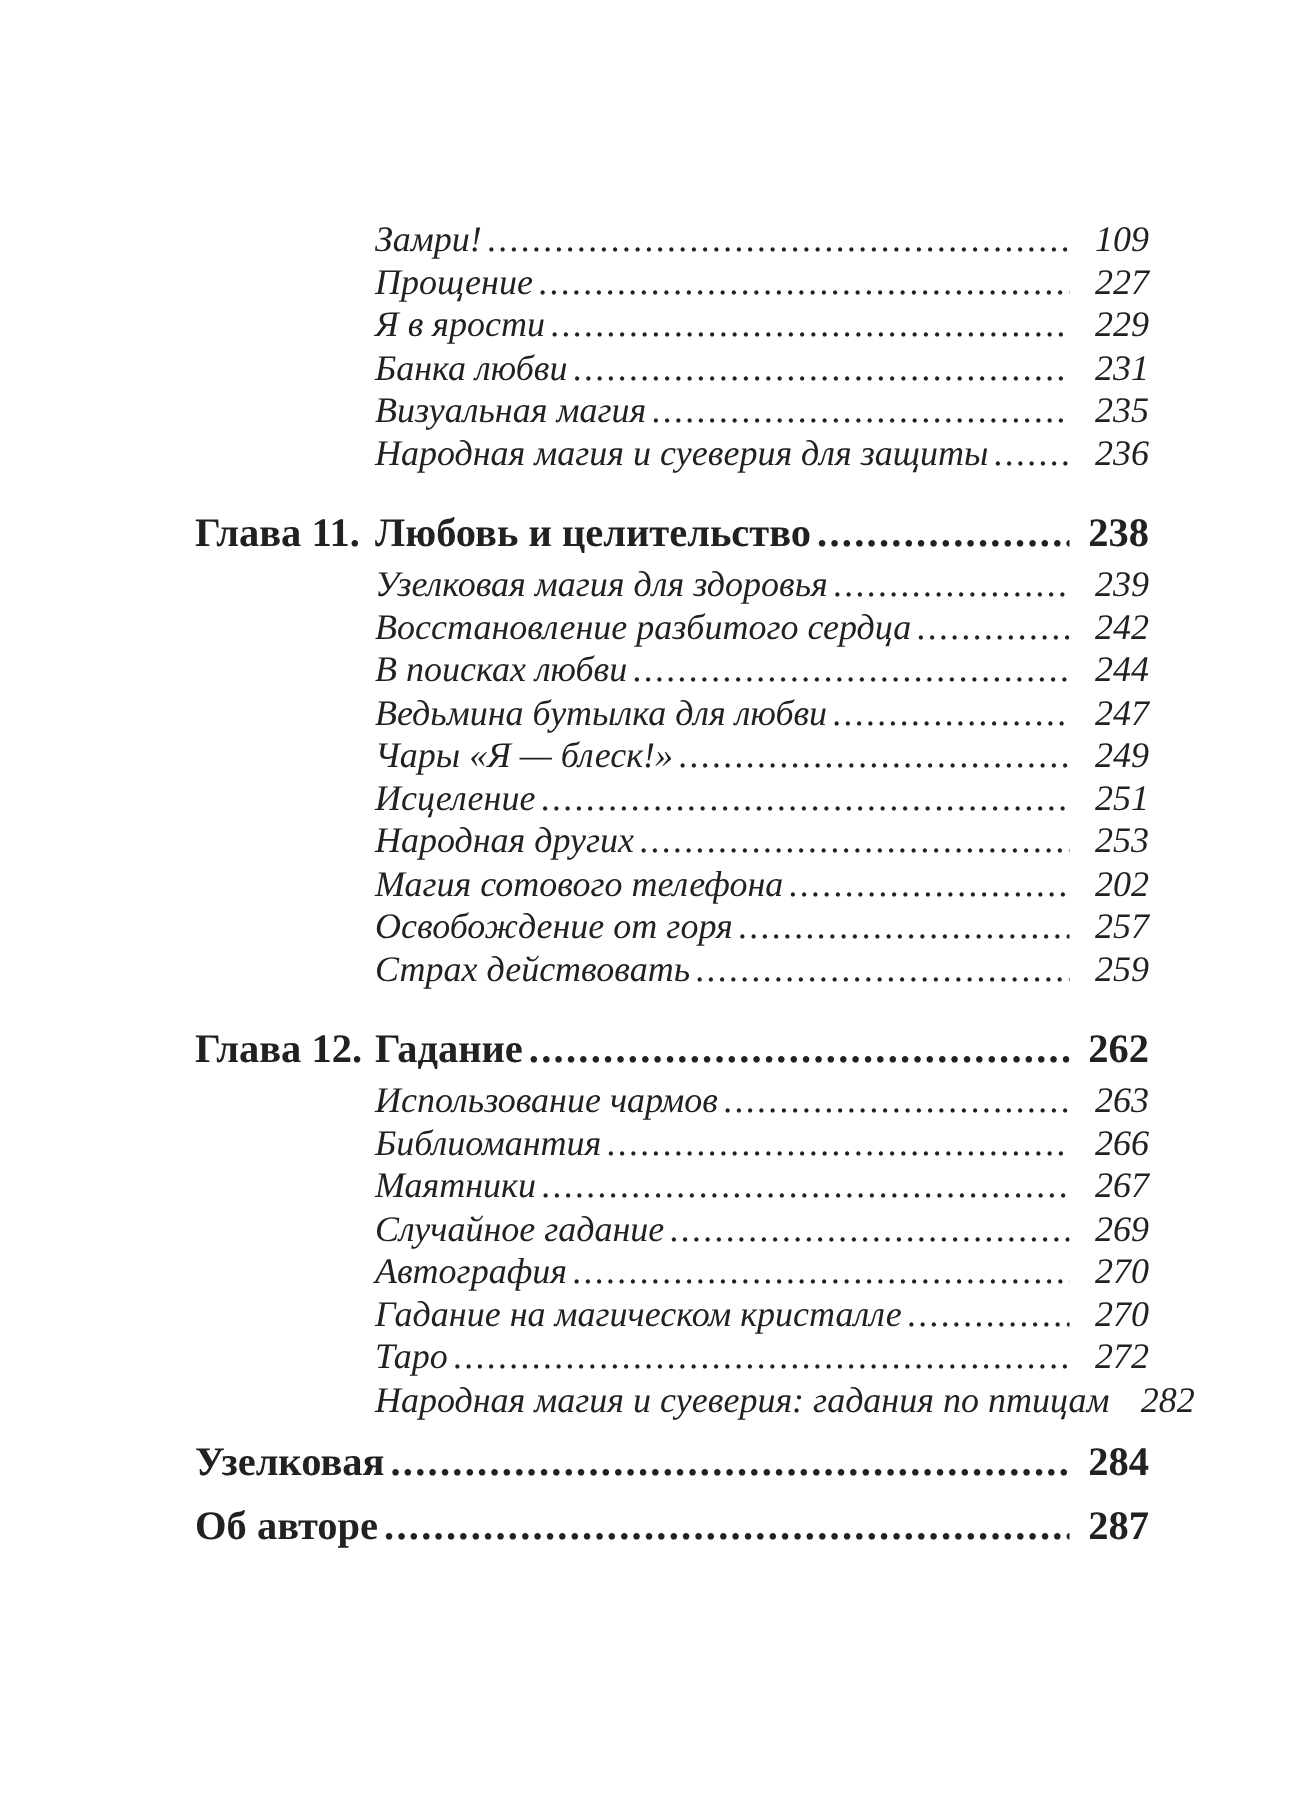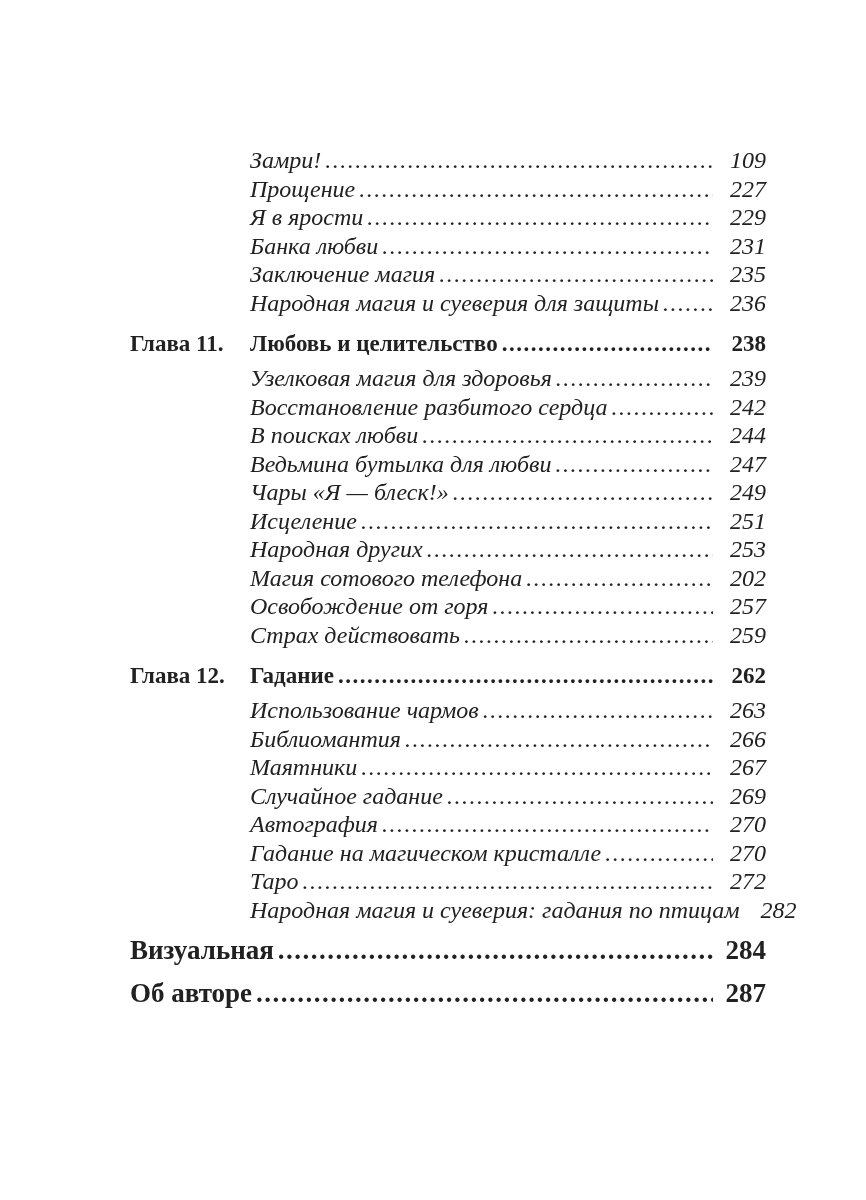--- a/index.html
+++ b/index.html
@@ -21,24 +21,24 @@
     display: flex;
     align-items: baseline;
   }
   .row.sub {
     padding-left: 120px;
     font-size: 24px;
     line-height: 28.5px;
     font-style: italic;
   }
   .row.chapter {
-    font-size: 23px;
+    font-size: 27px;
     font-weight: bold;
     line-height: 33px;
-    margin-top: 10px;
+    margin-top: 22px;
     margin-bottom: 4px;
   }
   .row.top {
     font-size: 27px;
     font-weight: bold;
     line-height: 34px;
     margin-top: 9px;
   }
   .chapter-label {
     flex: 0 0 120px;
@@ -82,21 +82,21 @@
       <span class="title">Я в ярости</span>
       <span class="leader"></span>
       <span class="page">229</span>
     </div>
     <div class="row sub">
       <span class="title">Банка любви</span>
       <span class="leader"></span>
       <span class="page">231</span>
     </div>
     <div class="row sub">
-      <span class="title">Заключение магия</span>
+      <span class="title">Визуальная магия</span>
       <span class="leader"></span>
       <span class="page">235</span>
     </div>
     <div class="row sub">
       <span class="title">Народная магия и суеверия для защиты</span>
       <span class="leader"></span>
       <span class="page">236</span>
     </div>
     <div class="row chapter">
       <span class="chapter-label">Глава 11.</span>
@@ -194,21 +194,21 @@
       <span class="title">Таро</span>
       <span class="leader"></span>
       <span class="page">272</span>
     </div>
     <div class="row sub">
       <span class="title">Народная магия и суеверия: гадания по птицам</span>
       <span class="leader"></span>
       <span class="page">282</span>
     </div>
     <div class="row top">
-      <span class="title">Визуальная</span>
+      <span class="title">Узелковая</span>
       <span class="leader"></span>
       <span class="page">284</span>
     </div>
     <div class="row top">
       <span class="title">Об авторе</span>
       <span class="leader"></span>
       <span class="page">287</span>
     </div>
   </div>
 

